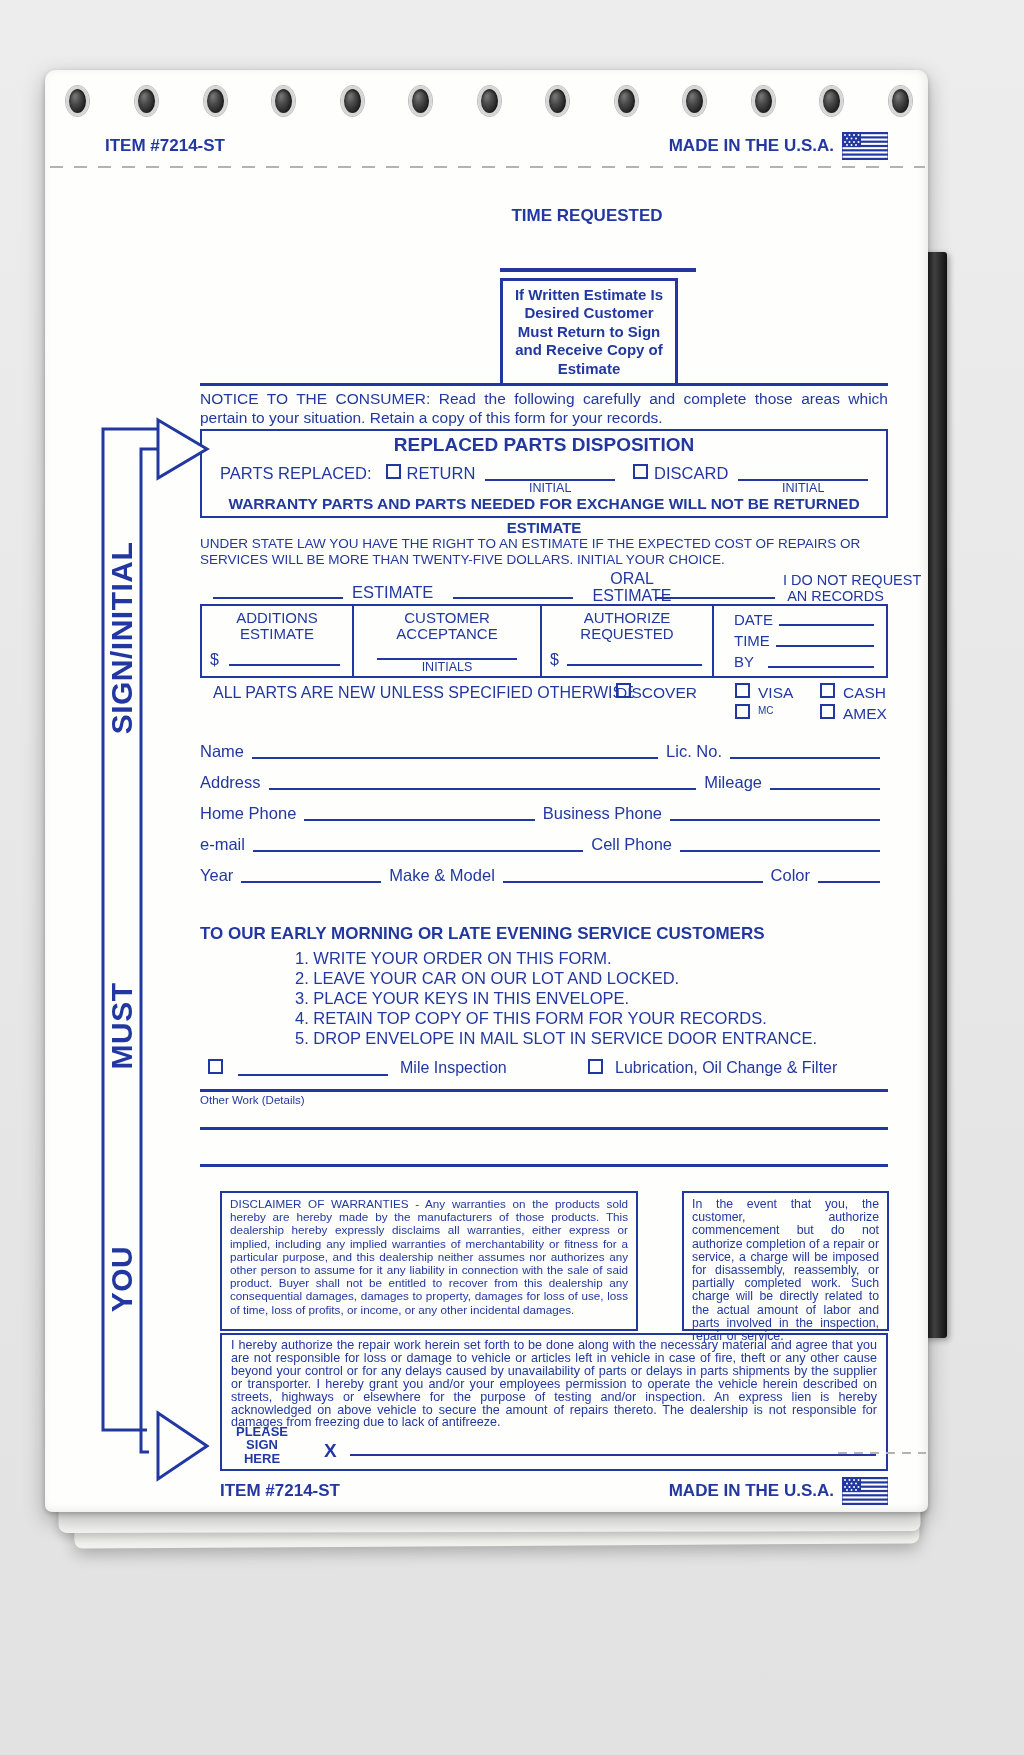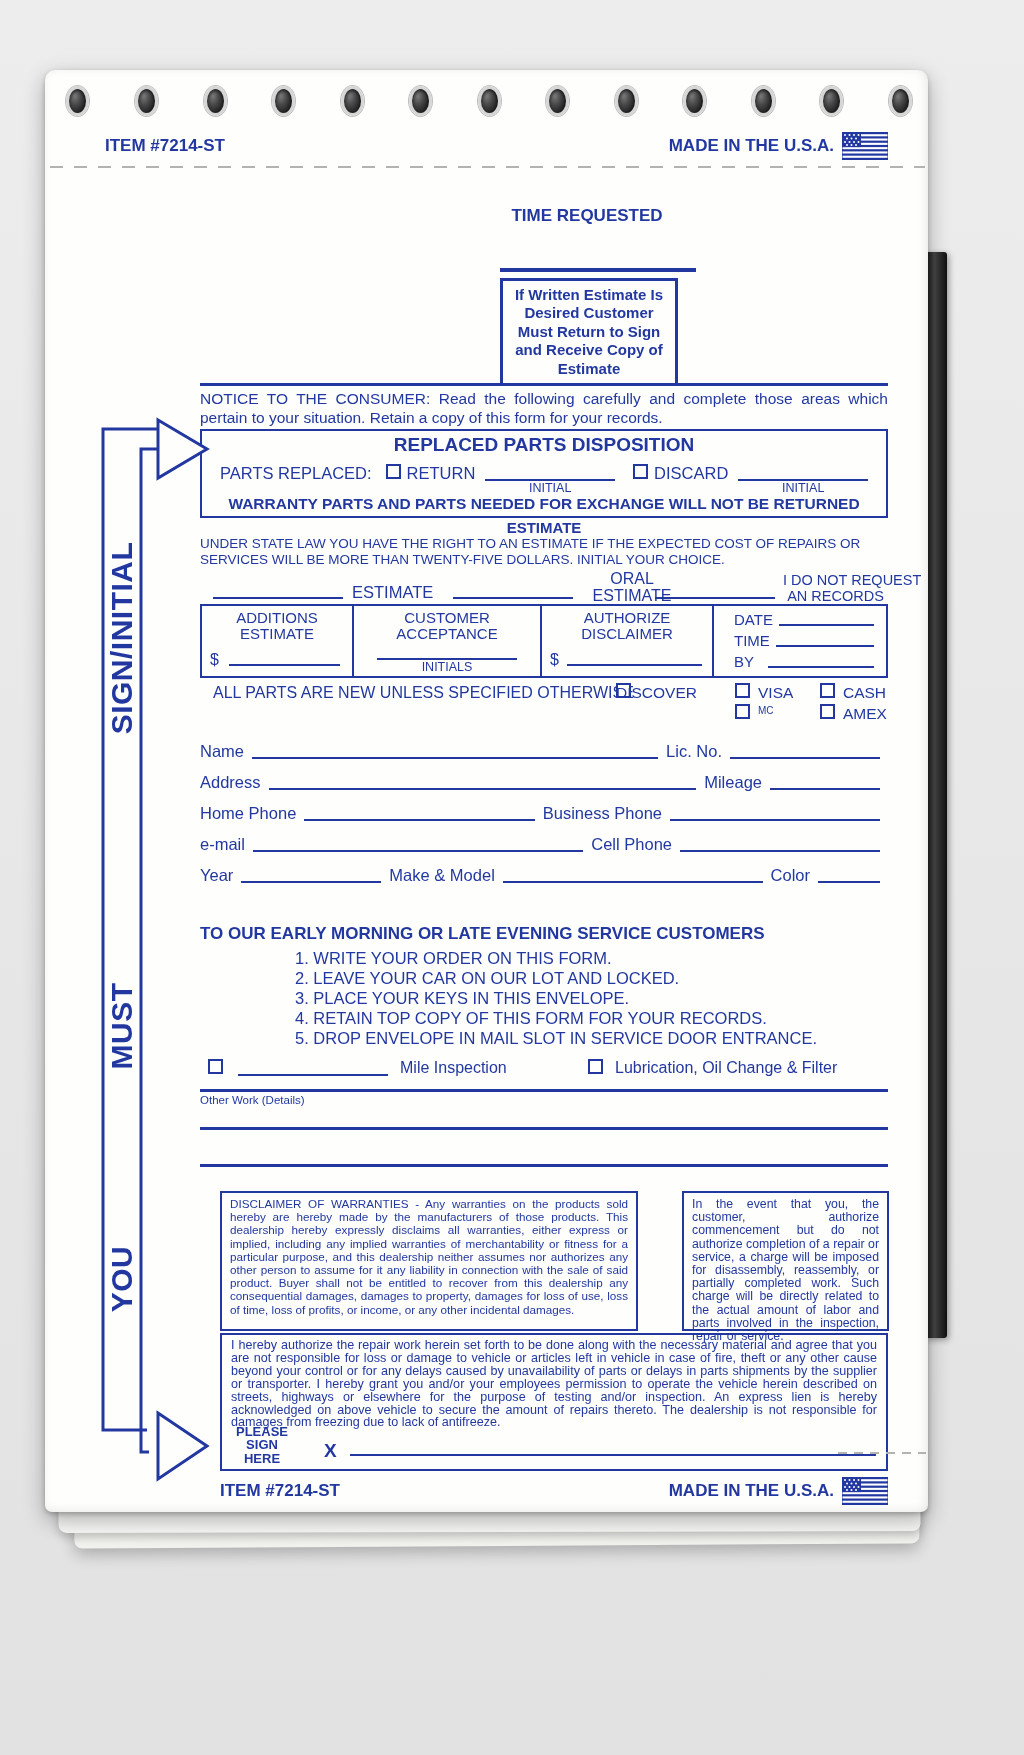--- a/index.html
+++ b/index.html
@@ -154,21 +154,21 @@
   <div style="width:188px; border-right:2.4px solid var(--ink); display:flex; flex-direction:column;">
     <div class="hdrcell ink">CUSTOMER ACCEPTANCE</div>
     <div style="flex:1; display:flex; flex-direction:column; justify-content:flex-end; padding-bottom:2px;">
       <span class="fl" style="width:140px; margin:0 auto; height:0;"></span>
       <span class="smallcap ink">INITIALS</span>
     </div>
   </div>
   <div style="width:172px; border-right:2.4px solid var(--ink); display:flex; flex-direction:column;">
     <div class="hdrcell ink">
       <span style="display:block;">AUTHORIZE</span>
-      <span style="display:block;">DISCLAIMER</span>
+      <span style="display:block;">REQUESTED</span>
     </div>
     <div style="flex:1; display:flex; align-items:flex-end; padding:0 10px 7px 8px;">
       <span class="ink" style="font-size:16px; margin-right:8px;">$</span>
       <span class="fl" style="flex:1; height:0; margin-bottom:3px;"></span>
     </div>
   </div>
   <div style="flex:1; padding:5px 12px 0 20px; display:flex; flex-direction:column; gap:4px;">
     <div style="display:flex; align-items:flex-end;">
       <span class="ink" style="font-size:15px;">DATE</span>
       <span class="fl" style="flex:1; height:0; margin:0 0 2px 6px;"></span>

